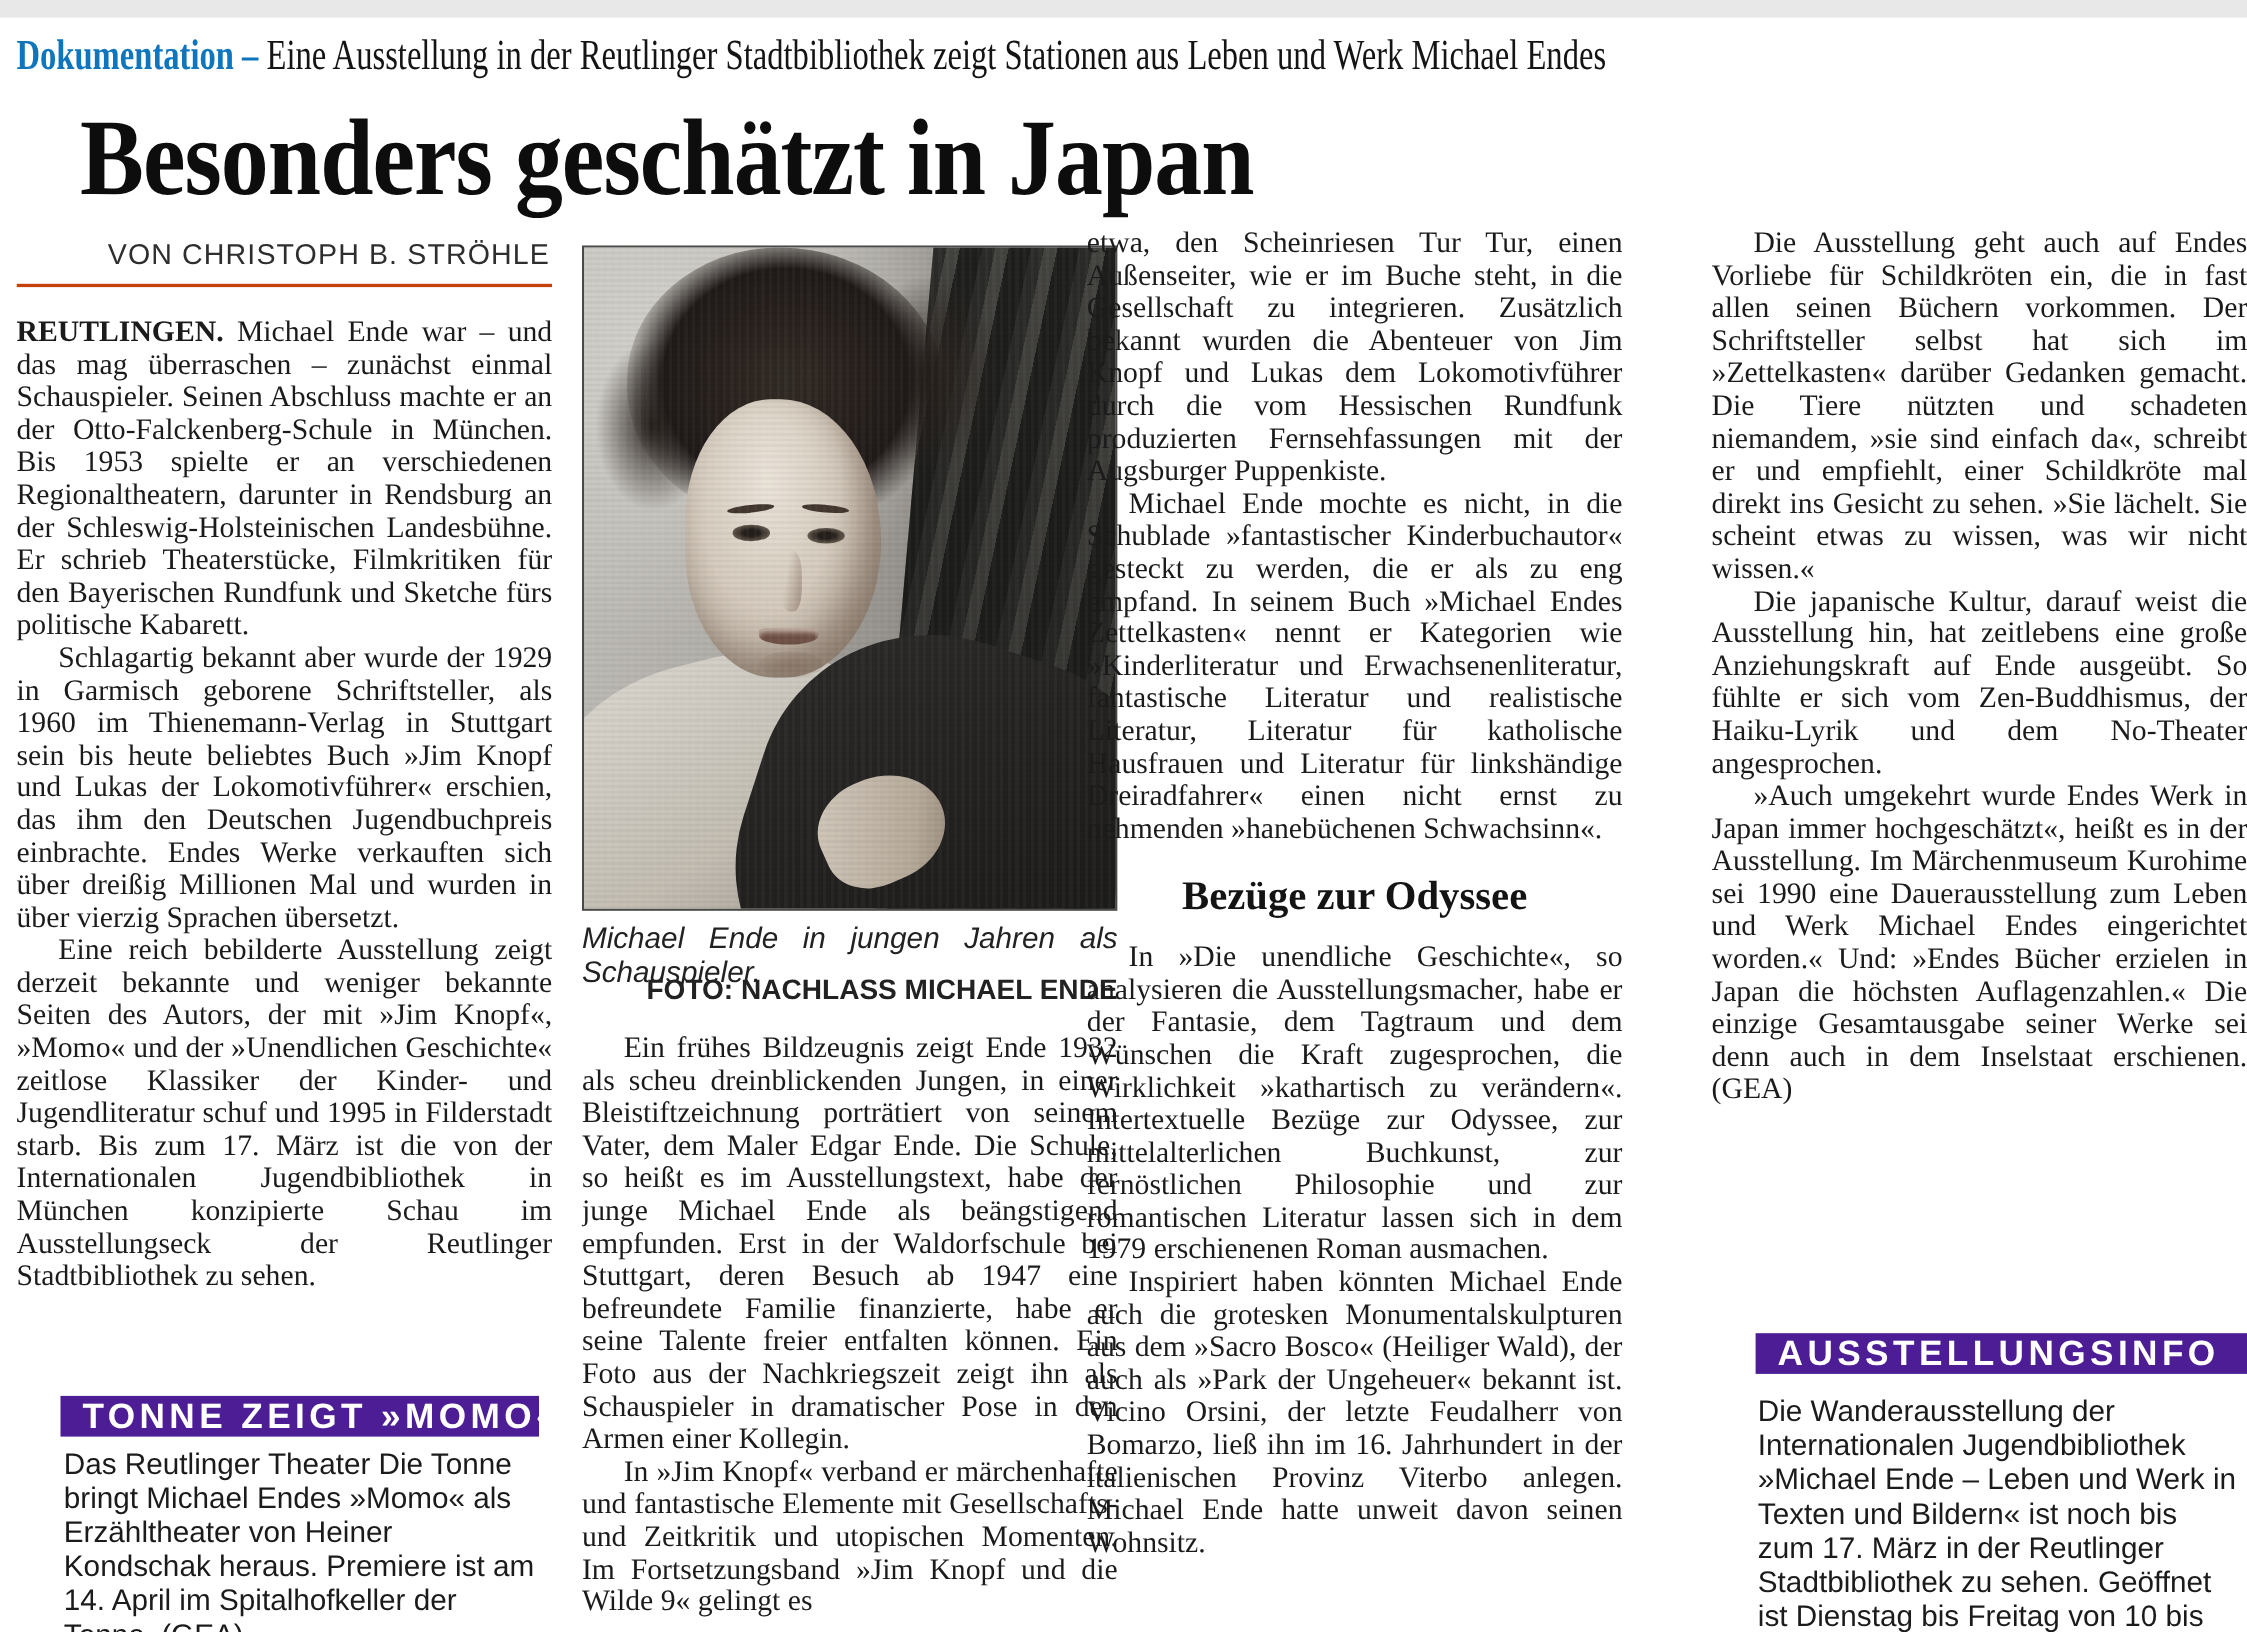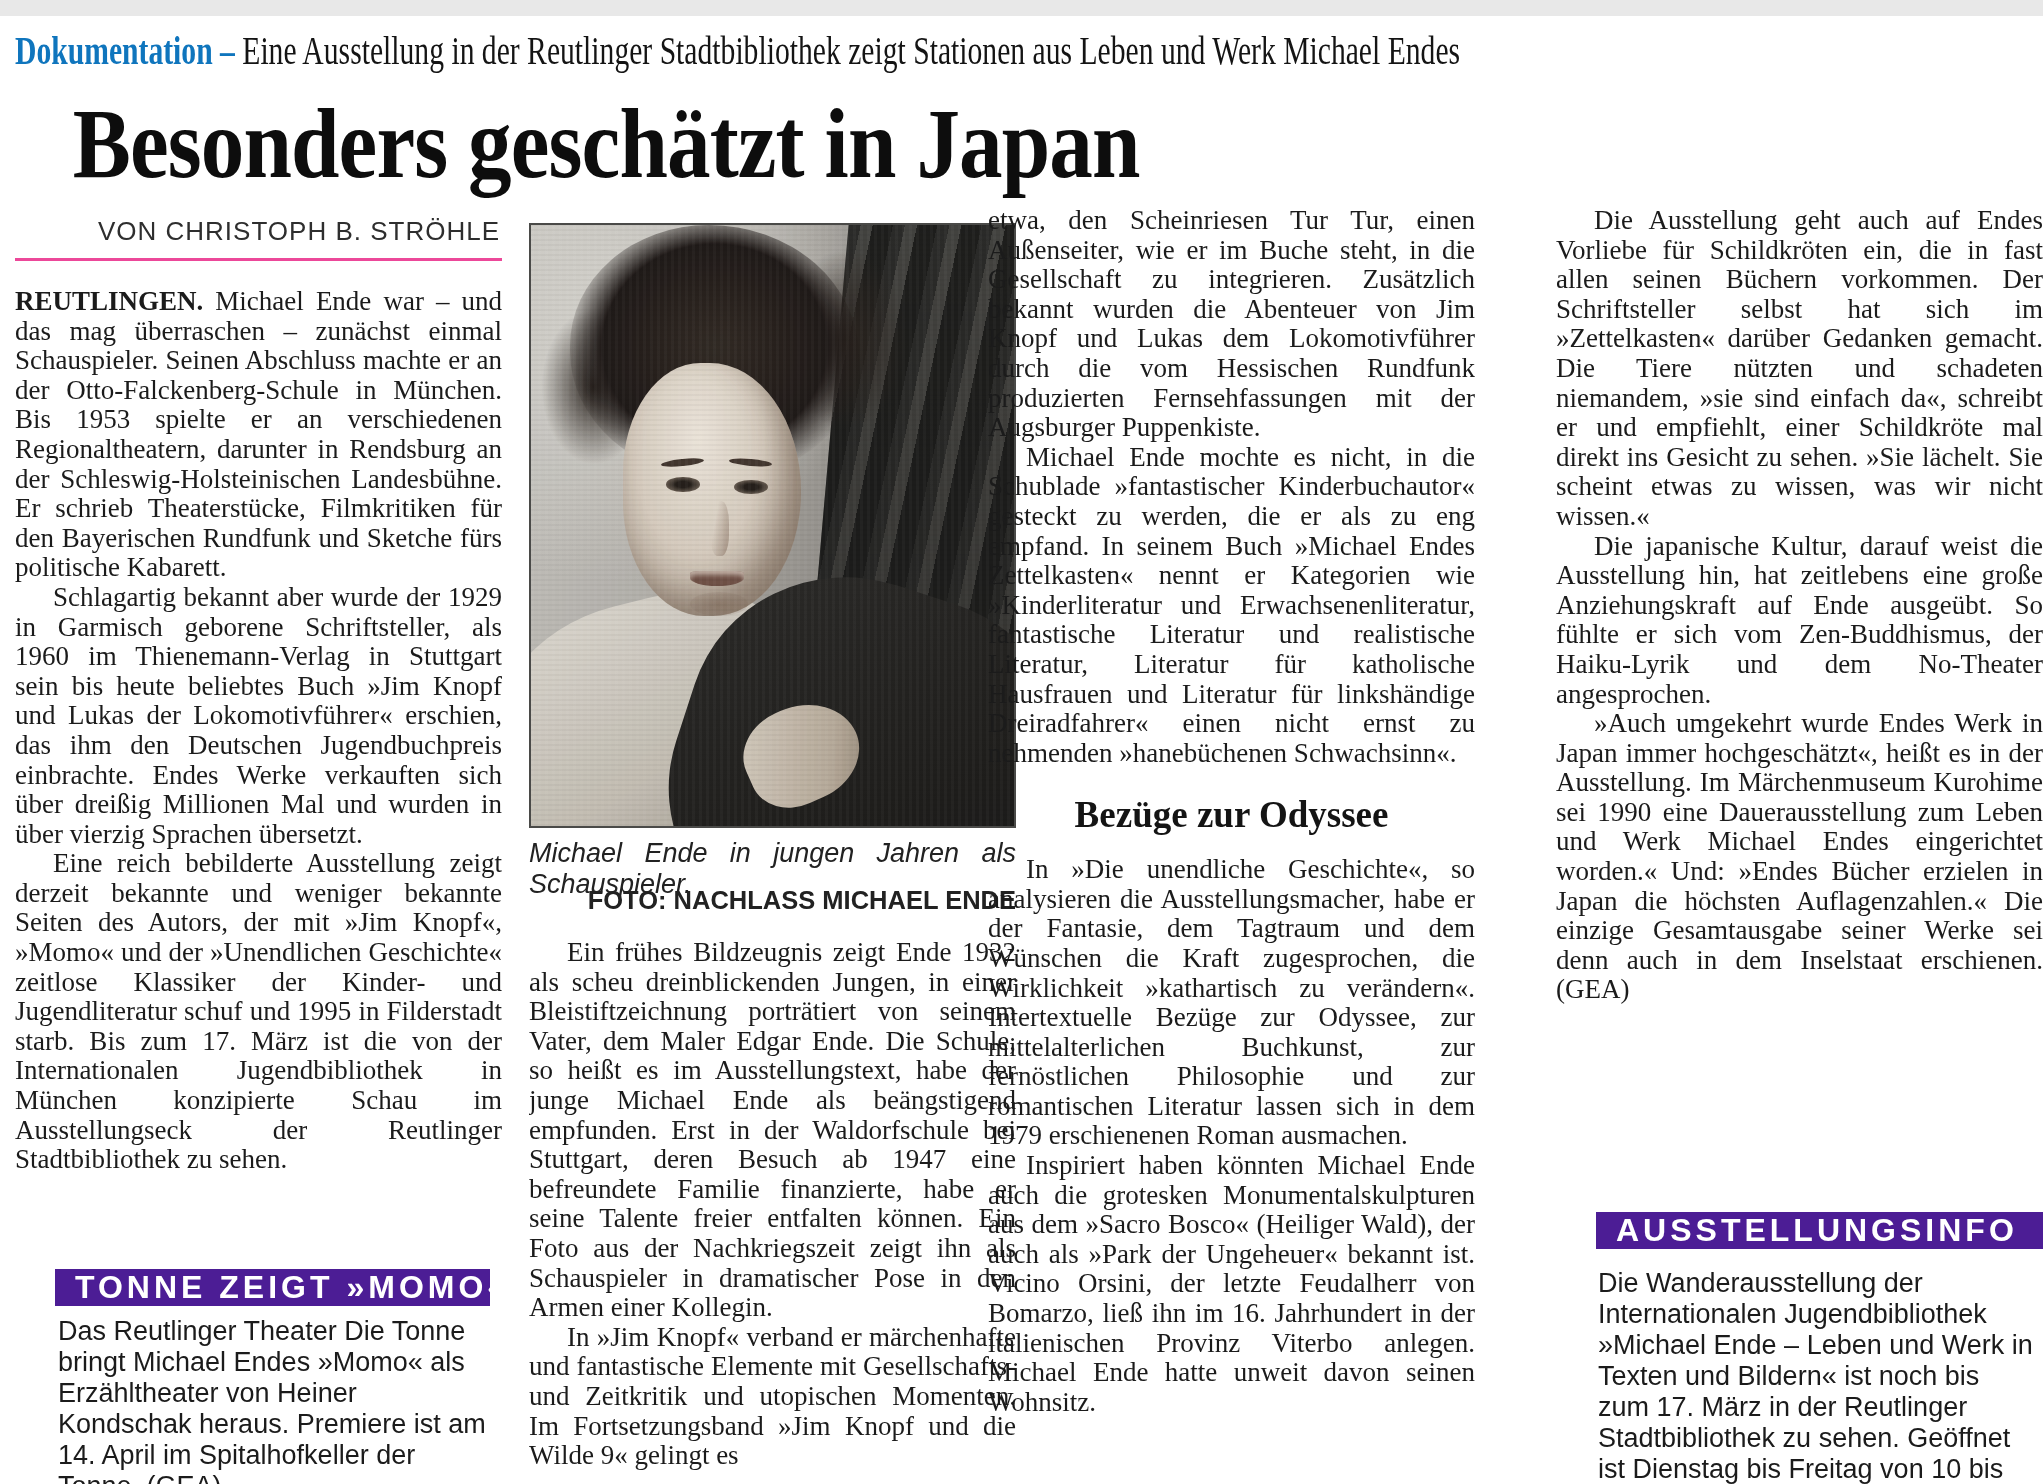--- a/index.html
+++ b/index.html
@@ -37,21 +37,21 @@
   #col3 { left:988px; top:190px; height:1294px; }
   #col4 { left:1556px; top:190px; height:1000px; }
 
   .col p { margin:0; }
   .col p.ind { text-indent:38px; }
   .lead { font-weight:700; }
 
   .byline {
     font-family:"Liberation Sans", sans-serif; font-size:26px; letter-spacing:1px;
     color:#2e2e2e; text-align:right; padding:20px 2px 12px 0;
-    border-bottom:3px solid #ec4899; margin-bottom:26px; line-height:30px;
+    border-bottom:3px solid #c2410c; margin-bottom:26px; line-height:30px;
   }
 
   .subhead {
     font-size:37px; font-weight:700; line-height:1.05;
     margin:28px 0 20px 0; text-align:center; text-indent:0; color:#141414;
   }
 
   
   .photo {
     position:relative; width:483px; height:601px; overflow:hidden;

